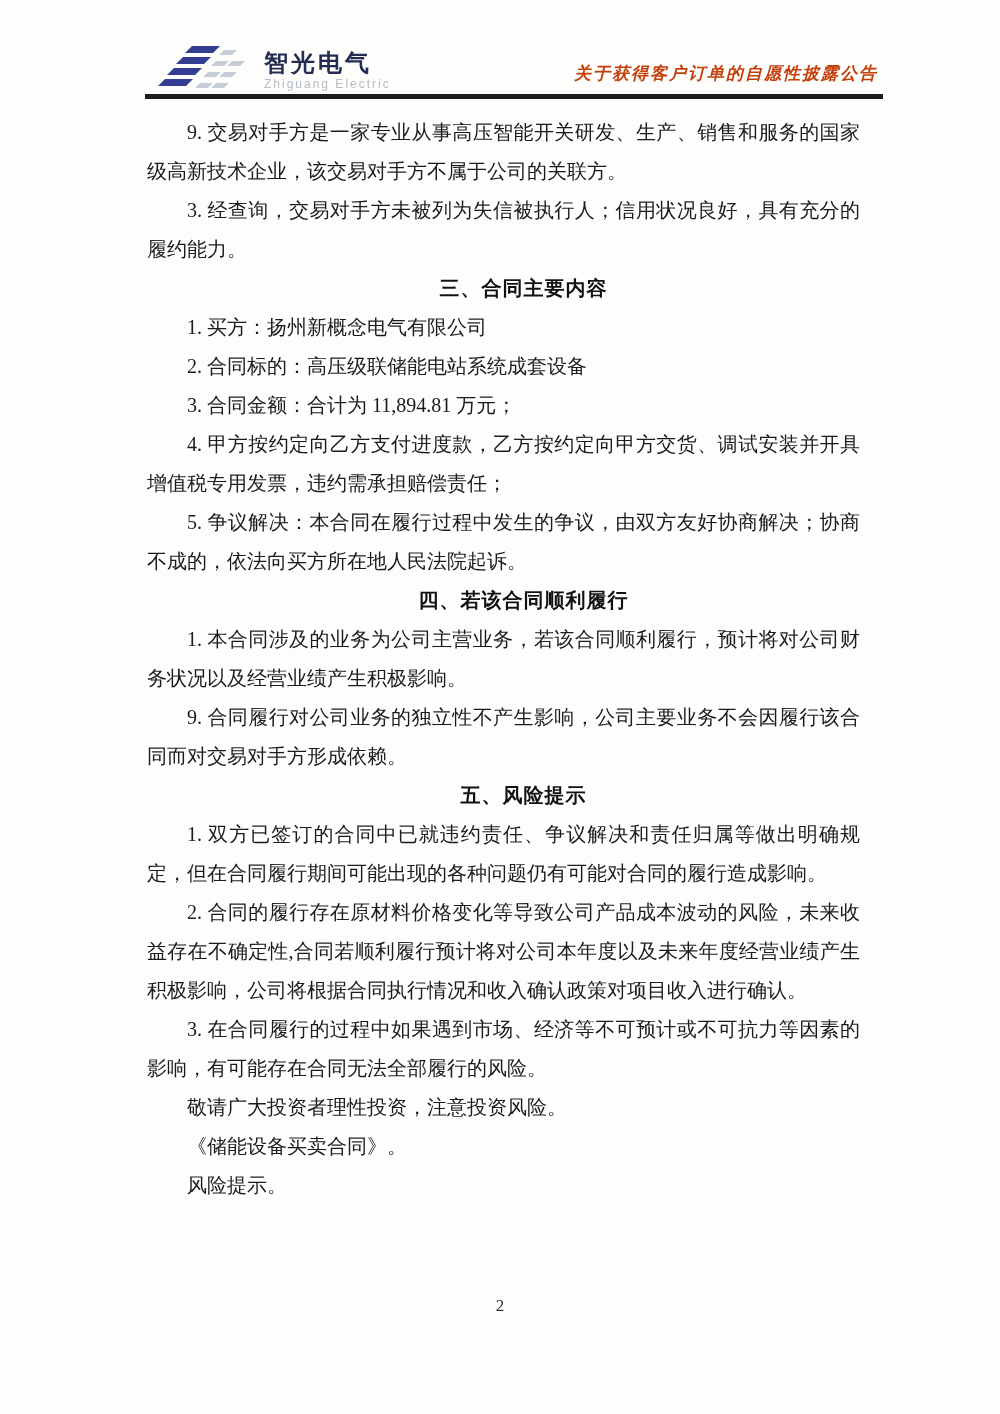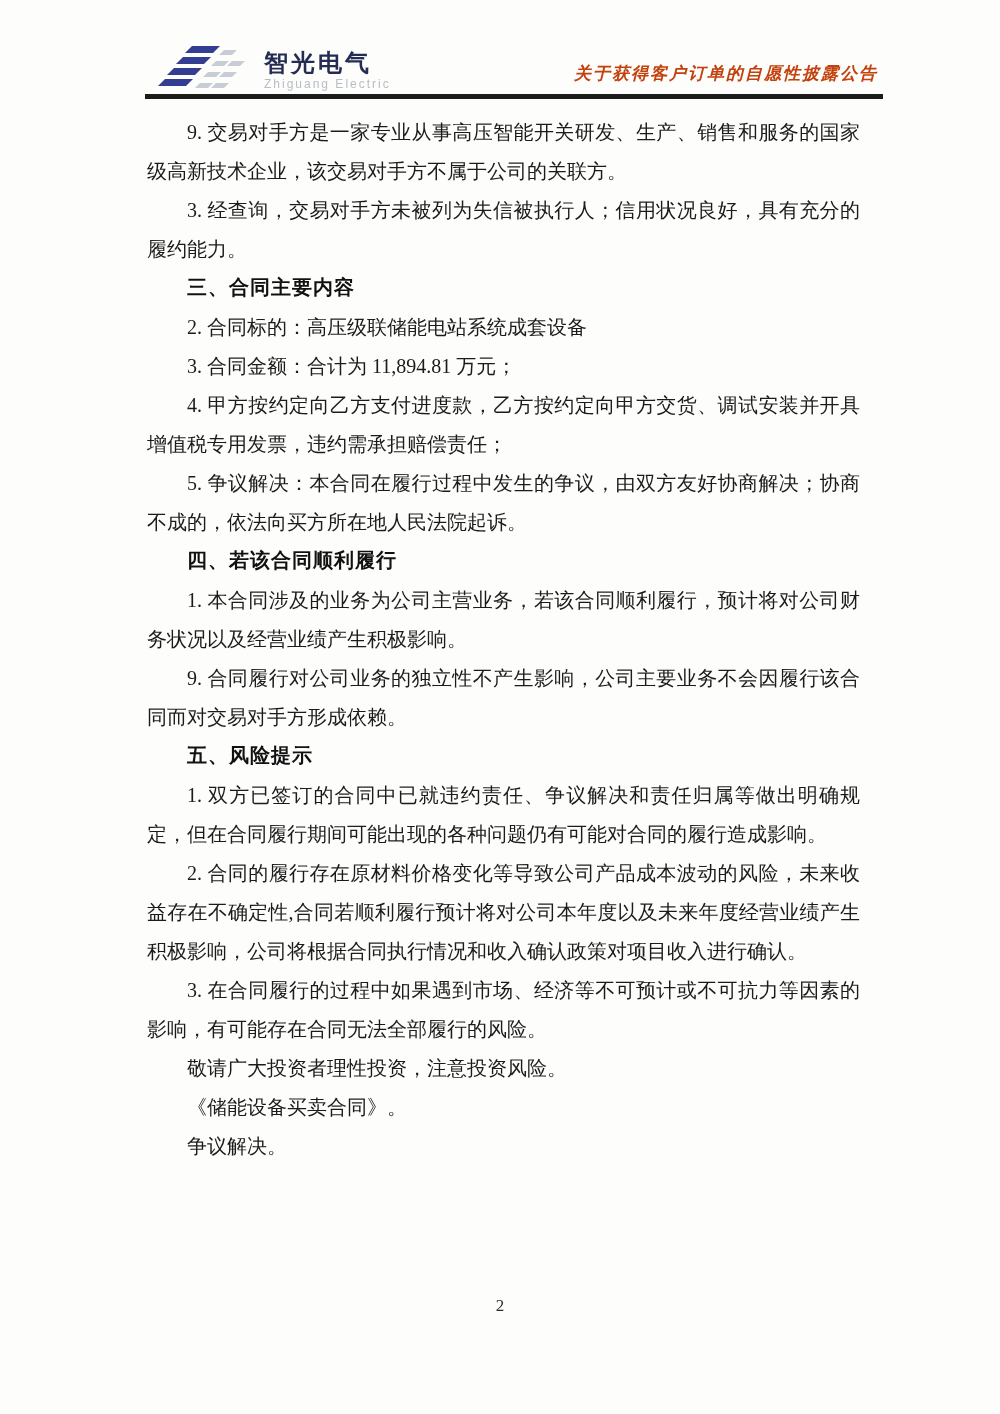--- a/index.html
+++ b/index.html
@@ -76,26 +76,26 @@
     width: 713px;
     font-size: 20px;
     line-height: 39px;
     text-align: justify;
     text-justify: inter-character;
     color: #1b1b1b;
   }
   .para { text-indent: 2em; }
   .para.indent3 { text-indent: 3em; }
   .heading {
-    font-family: Liberation Mono, monospace;
+    font-family: Liberation Sans, sans-serif;
     font-weight: 700;
     font-size: 20px;
     line-height: 39px;
     text-indent: 2em;
-    text-align: left;
+    text-align: center;
     letter-spacing: 1px;
     color: #111;
   }
 
   
   .page-footer {
     position: absolute;
     left: 0;
     top: 1296px;
     width: 100%;
@@ -139,33 +139,34 @@
   </div>
 
   <div class="doc-title">关于获得客户订单的自愿性披露公告</div>
 
   <div class="header-rule"></div>
 
   <div class="doc-body" id="doc-body">
       <p class="para">9. 交易对手方是一家专业从事高压智能开关研发、生产、销售和服务的国家级高新技术企业，该交易对手方不属于公司的关联方。</p>
       <p class="para">3. 经查询，交易对手方未被列为失信被执行人；信用状况良好，具有充分的履约能力。</p>
       <h2 class="heading">三、合同主要内容</h2>
+      <p class="para">1. 买方：扬州新概念电气有限公司</p>
       <p class="para">2. 合同标的：高压级联储能电站系统成套设备</p>
       <p class="para">3. 合同金额：合计为 11,894.81 万元；</p>
       <p class="para">4. 甲方按约定向乙方支付进度款，乙方按约定向甲方交货、调试安装并开具增值税专用发票，违约需承担赔偿责任；</p>
       <p class="para">5. 争议解决：本合同在履行过程中发生的争议，由双方友好协商解决；协商不成的，依法向买方所在地人民法院起诉。</p>
       <h2 class="heading">四、若该合同顺利履行</h2>
       <p class="para">1. 本合同涉及的业务为公司主营业务，若该合同顺利履行，预计将对公司财务状况以及经营业绩产生积极影响。</p>
       <p class="para">9. 合同履行对公司业务的独立性不产生影响，公司主要业务不会因履行该合同而对交易对手方形成依赖。</p>
       <h2 class="heading">五、风险提示</h2>
       <p class="para">1. 双方已签订的合同中已就违约责任、争议解决和责任归属等做出明确规定，但在合同履行期间可能出现的各种问题仍有可能对合同的履行造成影响。</p>
       <p class="para">2. 合同的履行存在原材料价格变化等导致公司产品成本波动的风险，未来收益存在不确定性,合同若顺利履行预计将对公司本年度以及未来年度经营业绩产生积极影响，公司将根据合同执行情况和收入确认政策对项目收入进行确认。</p>
       <p class="para">3. 在合同履行的过程中如果遇到市场、经济等不可预计或不可抗力等因素的影响，有可能存在合同无法全部履行的风险。</p>
       <p class="para">敬请广大投资者理性投资，注意投资风险。</p>
       <p class="para">《储能设备买卖合同》。</p>
-      <p class="para">争议解决。</p>
+      <p class="para">风险提示。</p>
     </div>
 
   <div class="page-footer">
     <span class="page-number">2</span>
   </div>
 
 </div>
 
 </body></html>

